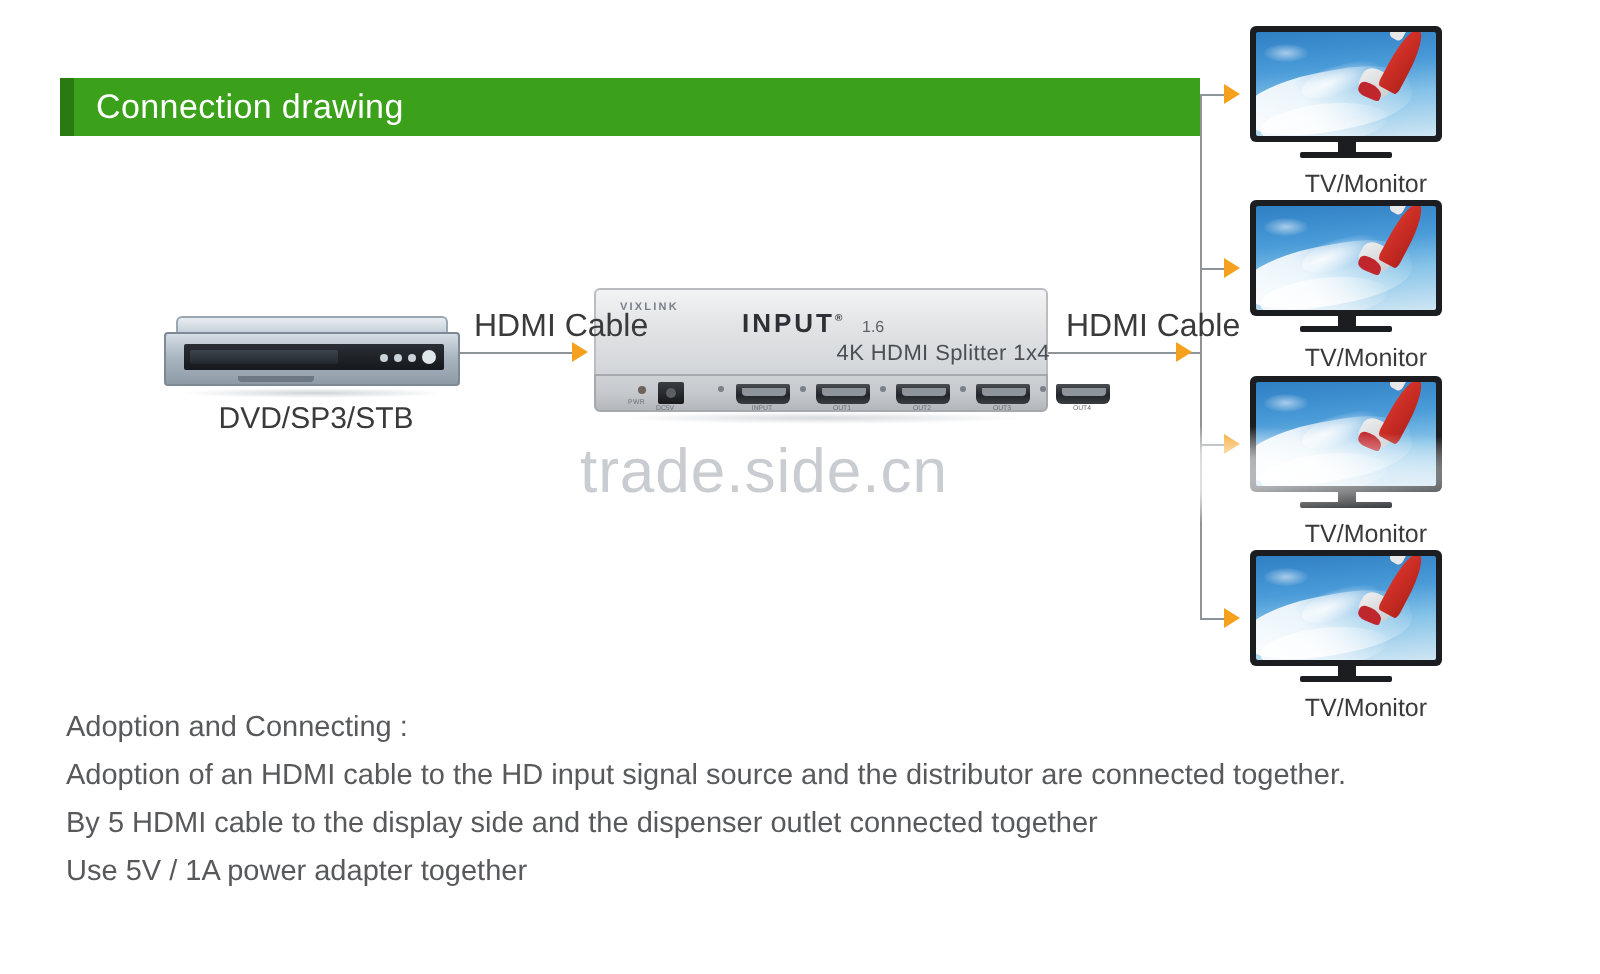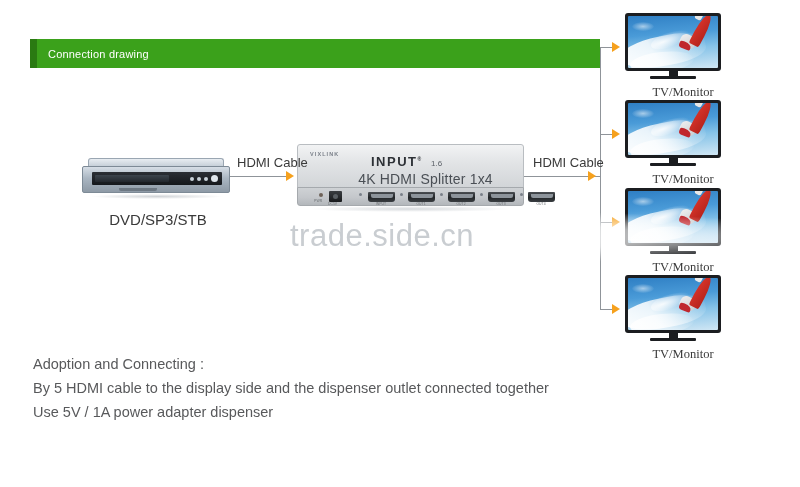--- a/index.html
+++ b/index.html
@@ -27,21 +27,21 @@
     align-items: center;
   }
   .section-header-accent {
     width: 7px;
     height: 29px;
     background: #2a7a12;
     flex: 0 0 auto;
   }
   .section-header-title {
     color: #ffffff;
-    font-size: 11px;
+    font-size: 17px;
     letter-spacing: 0.2px;
     padding-left: 11px;
     white-space: nowrap;
   }
 
   
   .source-group {
     position: absolute;
     left: 78px;
     top: 158px;
@@ -101,21 +101,21 @@
     background: #6d7883;
     border-radius: 0 0 2px 2px;
   }
   .dvd-shadow {
     position: absolute;
     left: 8px; top: 36px;
     width: 134px; height: 5px;
     background: radial-gradient(ellipse at center, rgba(120,130,140,.35) 0%, rgba(255,255,255,0) 70%);
   }
   .source-label {
-    margin-top: 13px;
+    margin-top: 3px;
     text-align: center;
     font-size: 15px;
     color: #3a3a3a;
     white-space: nowrap;
   }
 
   
   .splitter {
     position: absolute;
     left: 297px;
@@ -157,22 +157,22 @@
   .splitter-ver {
     position: absolute;
     left: 133px; top: 14px;
     font-size: 8px;
     color: #5c6168;
   }
   .splitter-model {
     position: absolute;
     left: 0; top: 26px;
     width: 227px;
-    text-align: center;
-    font-size: 14px;
+    text-align: right;
+    font-size: 11px;
     color: #4a4f55;
     letter-spacing: .2px;
     padding-left: 28px;
   }
   .splitter-bottom {
     position: absolute;
     left: 0; top: 43px;
     width: 227px; height: 19px;
     background: linear-gradient(180deg,#cfd2d5 0%,#c4c7cb 55%,#b3b7bb 100%);
     border: 1px solid #a5a9ad;
@@ -251,21 +251,21 @@
     width: 28px;
   }
   .splitter-shadow {
     position: absolute;
     left: 12px; top: 62px;
     width: 203px; height: 6px;
     background: radial-gradient(ellipse at center, rgba(120,130,140,.30) 0%, rgba(255,255,255,0) 70%);
   }
 
   
-  .tv-group { position: absolute; width: 116px; font-family: Liberation Serif, serif; }
+  .tv-group { position: absolute; width: 116px; }
   .tv { position: relative; width: 96px; }
   .tv-bezel {
     width: 96px; height: 58px;
     background: #1b1d20;
     border-radius: 3px;
     padding: 3px;
   }
   .tv-screen {
     width: 100%; height: 100%;
     border-radius: 1px;
@@ -371,21 +371,21 @@
   }
   .arrow {
     position: absolute;
     width: 0; height: 0;
     border-top: 5px solid transparent;
     border-bottom: 5px solid transparent;
     border-left: 8px solid #f6a11d;
   }
   .cable-label {
     position: absolute;
-    font-size: 13px;
+    font-size: 16px;
     color: #3a3a3a;
     white-space: nowrap;
   }
 
   
   .body-copy {
     position: absolute;
     left: 33px;
     top: 352px;
     width: 730px;
@@ -592,17 +592,18 @@
       <div class="tv-base"></div>
     </div>
     <div class="tv-label">TV/Monitor</div>
   </div>
 
   <div class="watermark-blur"></div>
   <div class="watermark">trade.side.cn</div>
 
   <div class="body-copy">
     <div class="body-line">Adoption and Connecting :</div>
+    <div class="body-line">Adoption of an HDMI cable to the HD input signal source and the distributor are connected together.</div>
     <div class="body-line">By 5 HDMI cable to the display side and the dispenser outlet connected together</div>
-    <div class="body-line">Use 5V / 1A power adapter dispenser</div>
+    <div class="body-line">Use 5V / 1A power adapter together</div>
   </div>
 
 </div>
 
 </body></html>

